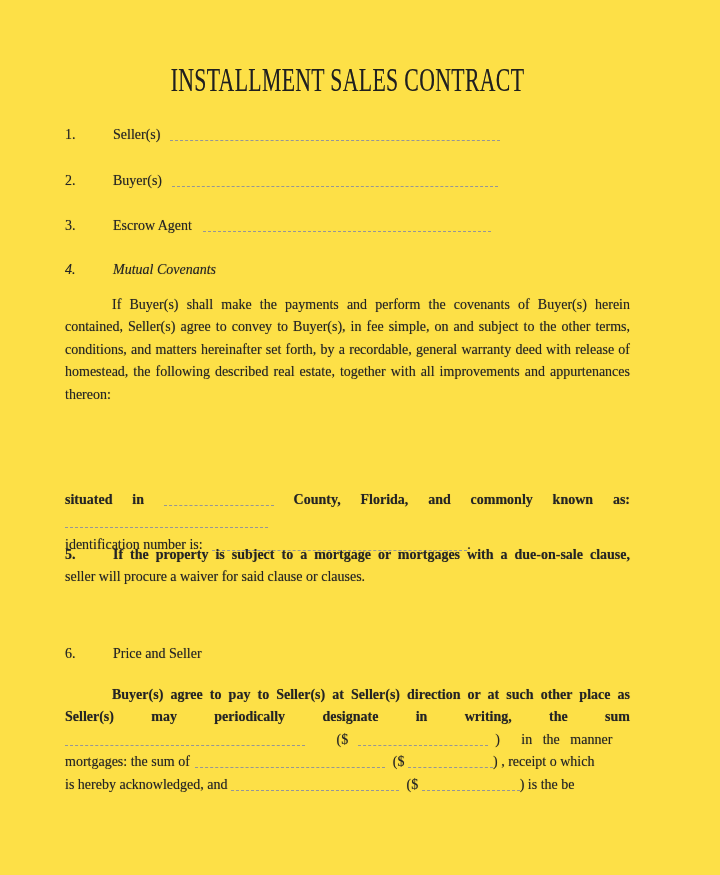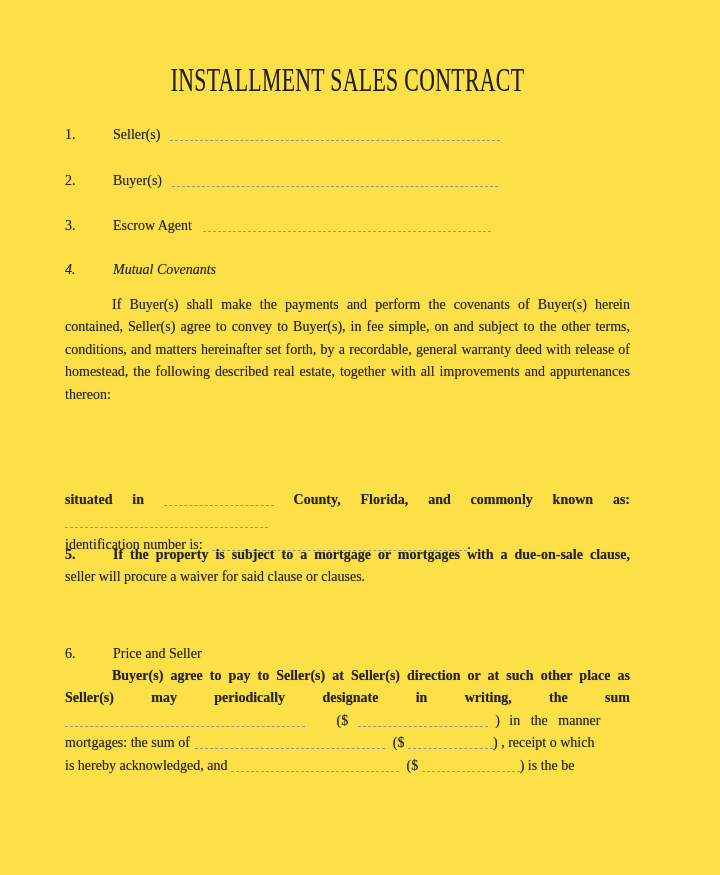--- a/index.html
+++ b/index.html
@@ -84,30 +84,30 @@
     <div class="jline">
       <span class="num">5.</span><span>If the property is subject to a mortgage or mortgages with a due-on-sale clause,</span>
     </div>
     <div>seller will procure a waiver for said clause or clauses.</div>
   </div>
 
   <div class="block line" style="top:643px;">
     <span class="num">6.</span><span>Price and Seller</span>
   </div>
 
-  <div class="block" style="top:665px;">
+  <div class="block" style="top:684px;">
     <div class="jline indent">Buyer(s) agree to pay to Seller(s) at Seller(s) direction or at such other place as</div>
     <div class="jline">Seller(s) may periodically designate in writing, the sum</div>
 
     <div class="line">
       <span class="blank" style="width:240px;"></span>
       <span style="margin-left:28px;">($</span>
       <span class="blank" style="width:130px; margin-left:6px;"></span>
       <span style="margin-left:4px;">)</span>
-      <span style="margin-left:6px; word-spacing:7px;">in the manner</span>
+      <span style="margin-left:18px; word-spacing:7px;">in the manner</span>
     </div>
 
     <div class="line">
       <span>mortgages: the sum of</span>
       <span class="blank" style="width:190px; margin-left:2px;"></span>
       <span style="margin-left:4px;">($</span>
       <span class="blank" style="width:85px;"></span><span>) , receipt o which</span>
     </div>
 
     <div class="line">

